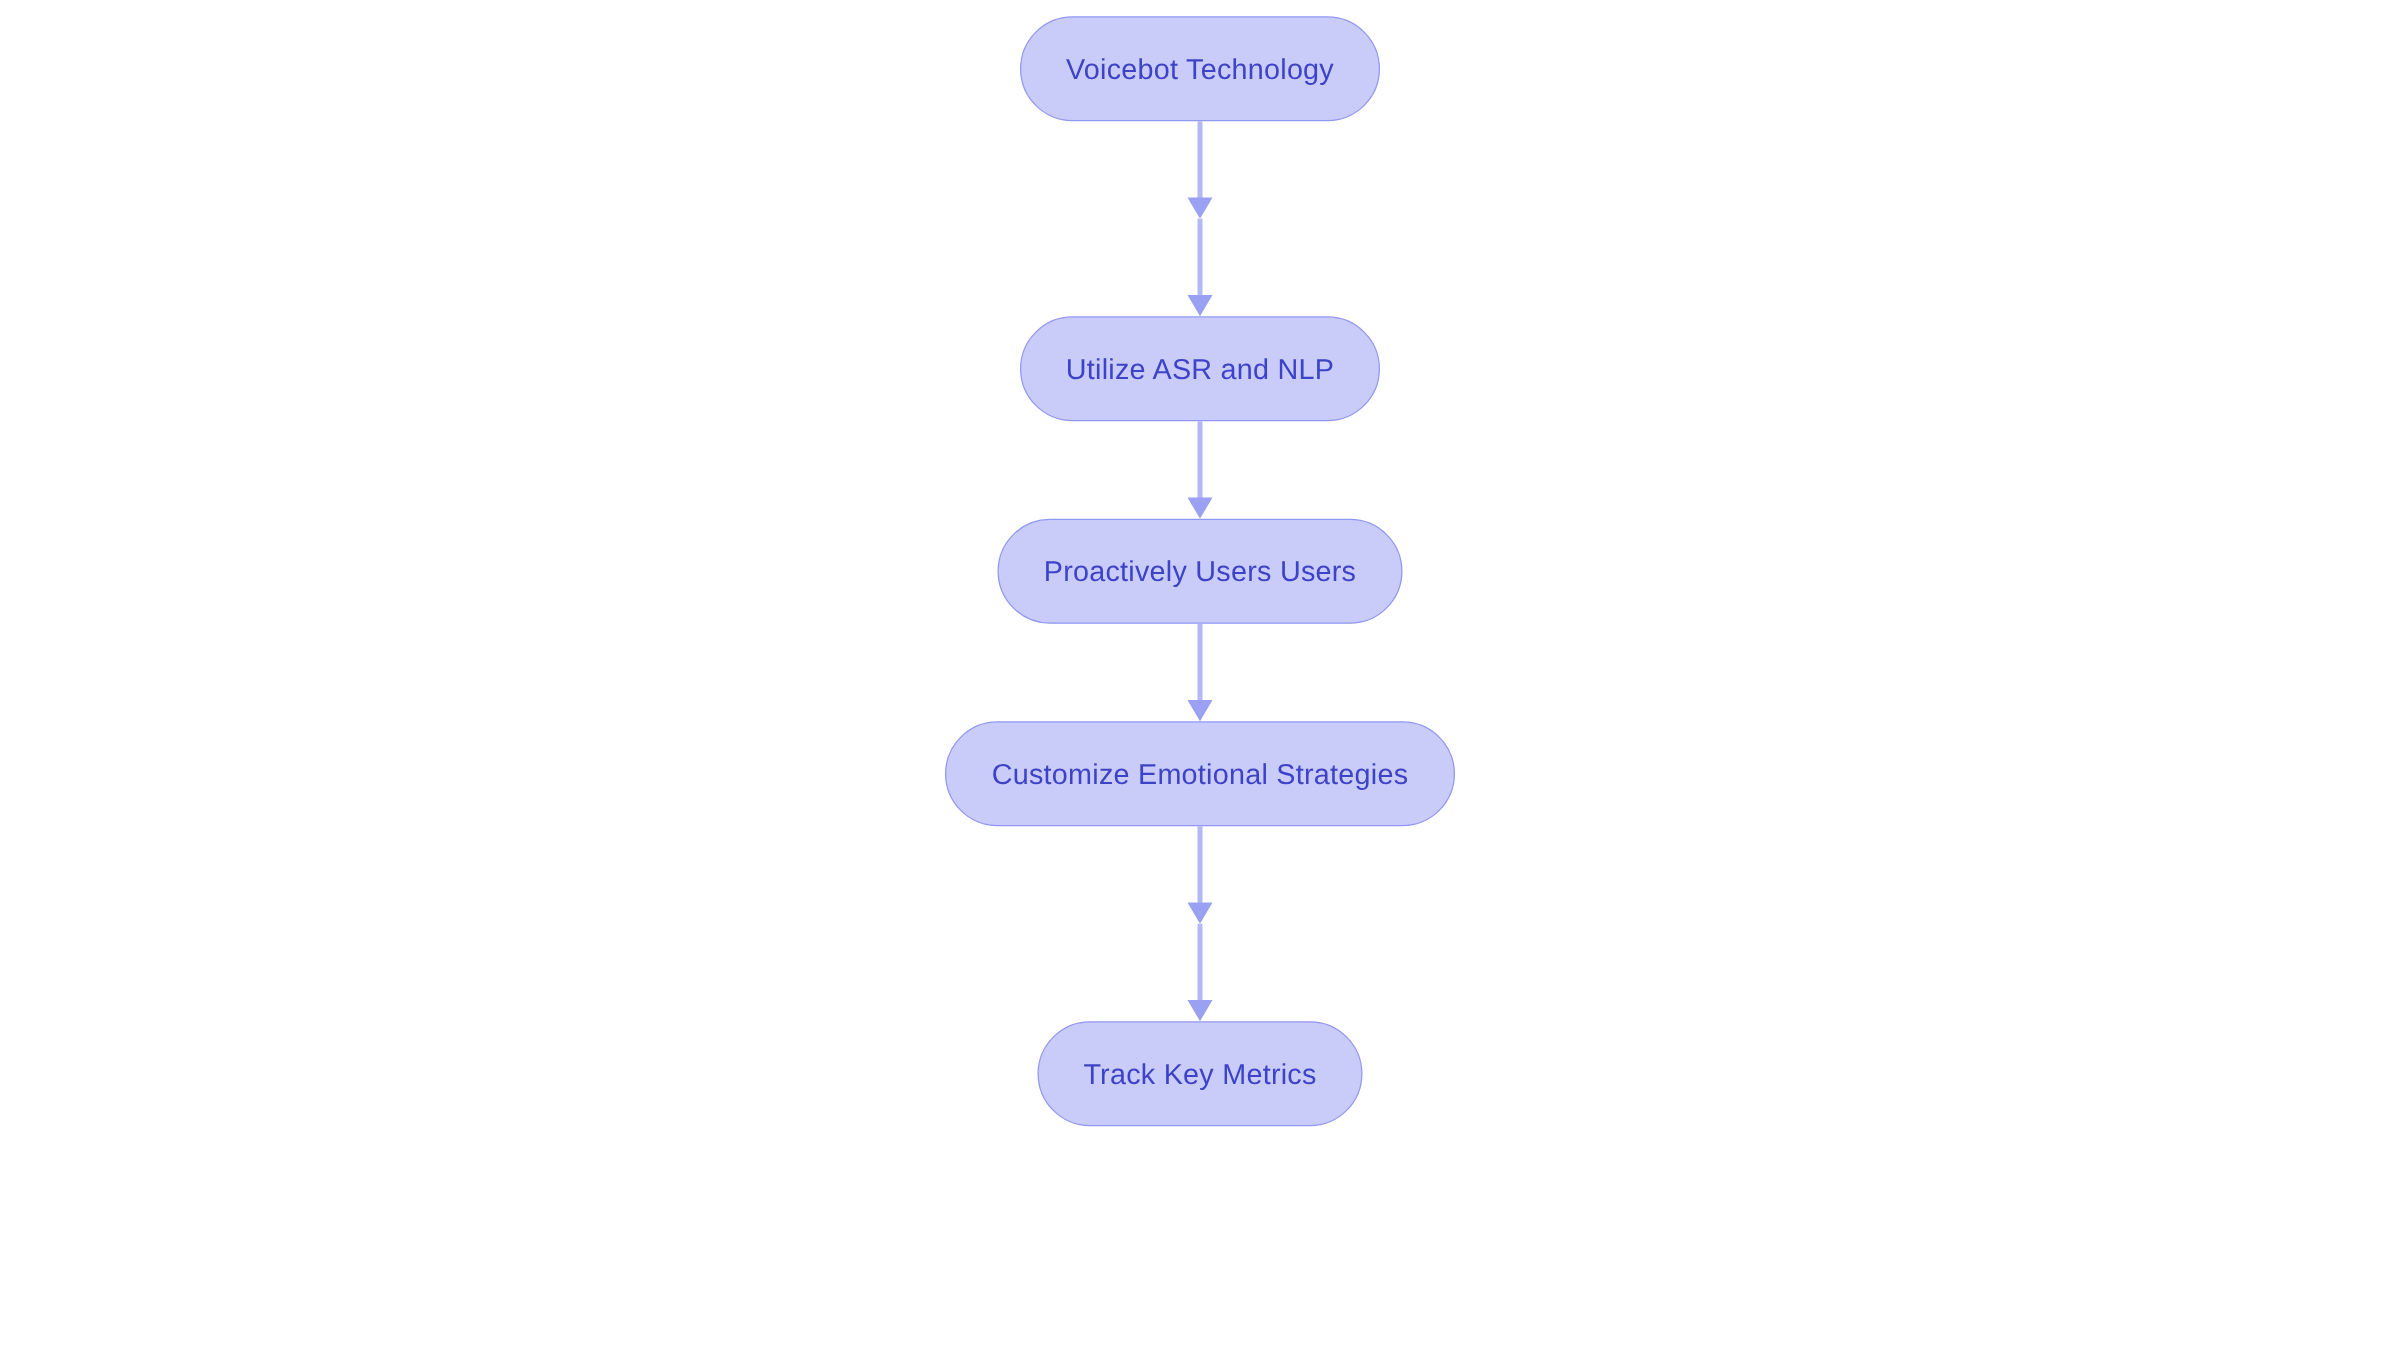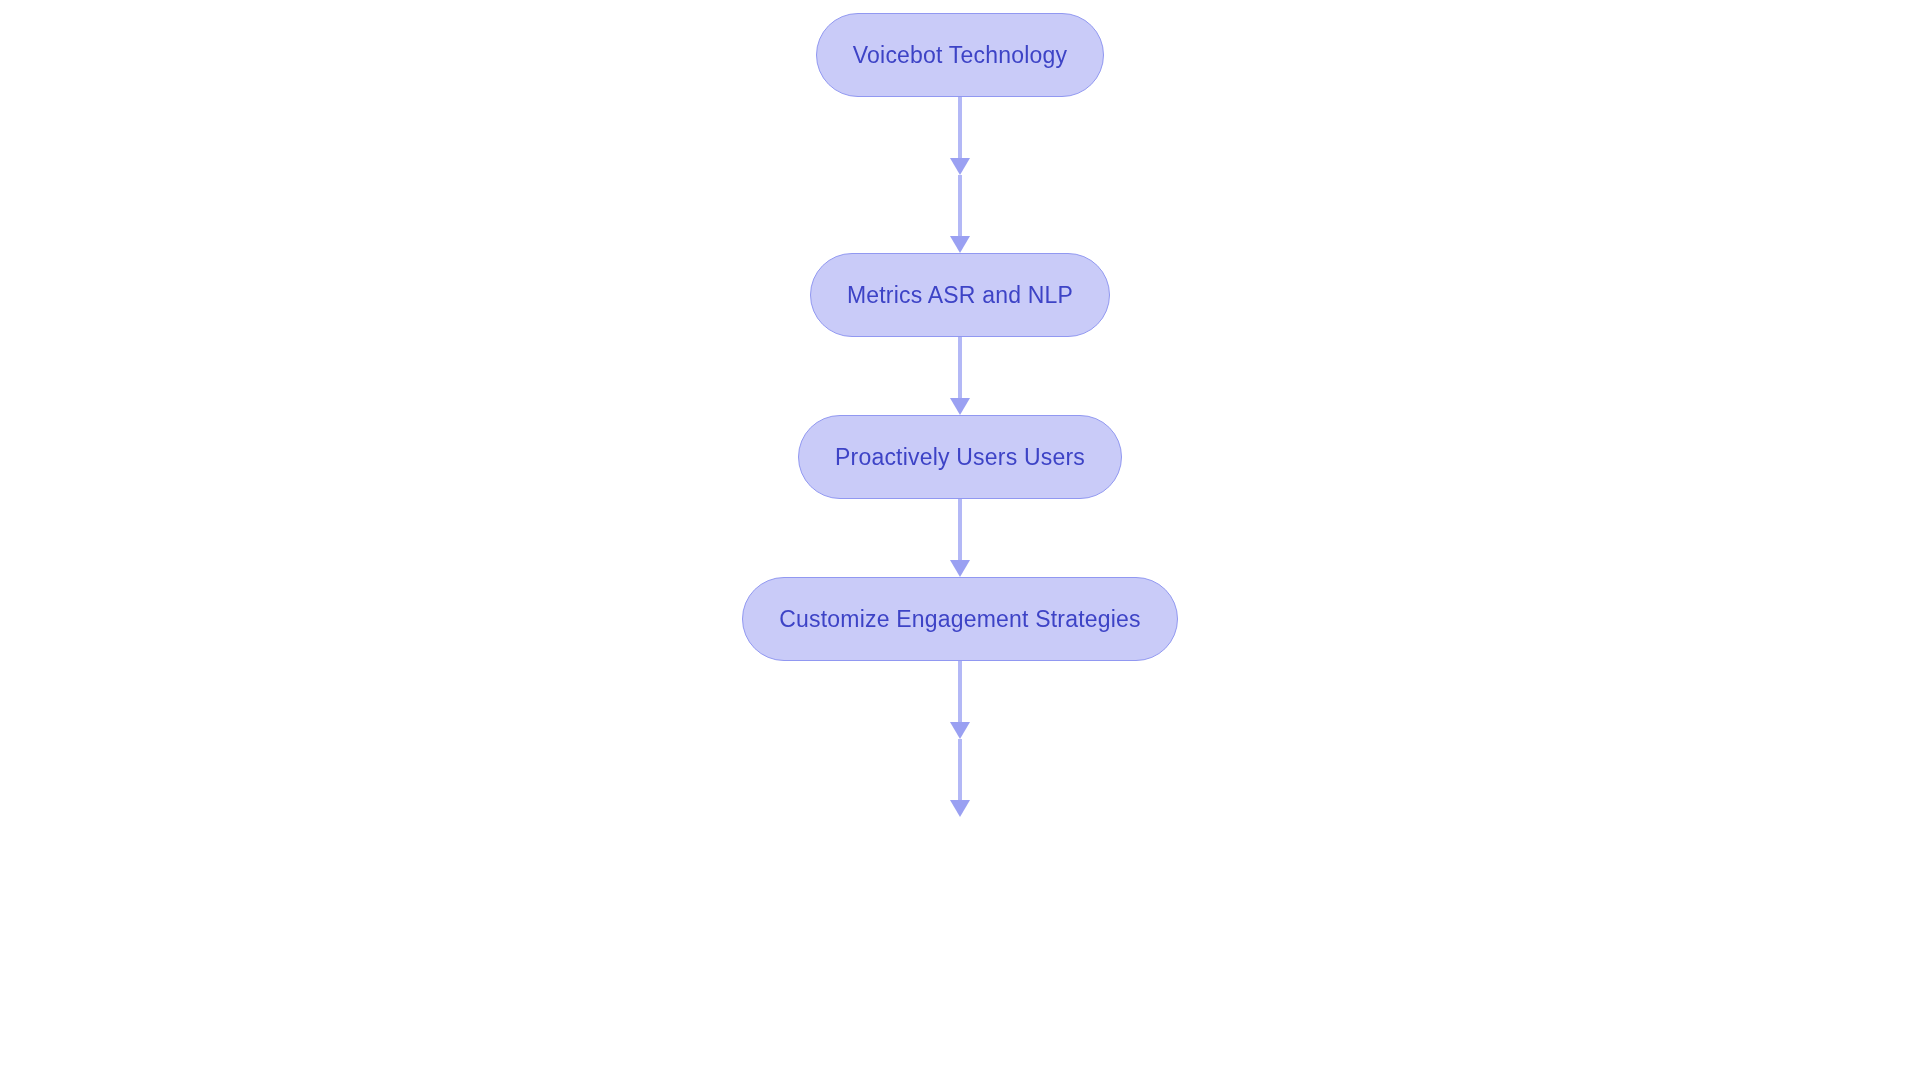--- a/index.html
+++ b/index.html
@@ -69,32 +69,33 @@
 <div class="canvas" id="canvas" style="--canvas-bg: #ffffff; --node-fill: #c9cbf8; --node-border: #9198f1; --text-color: #3d43c6; --arrow-stem: #b3b8f6; --arrow-head: #9aa0f2;">
     <div class="flow-node">Voicebot Technology</div>
     <div class="flow-arrow">
       <div class="stem"></div>
       <div class="head"></div>
     </div>
     <div class="flow-arrow">
       <div class="stem"></div>
       <div class="head"></div>
     </div>
-    <div class="flow-node">Metrics ASR and NLP</div>
+    <div class="flow-node">Utilize ASR and NLP</div>
     <div class="flow-arrow">
       <div class="stem"></div>
       <div class="head"></div>
     </div>
     <div class="flow-node">Proactively Users Users</div>
     <div class="flow-arrow">
       <div class="stem"></div>
       <div class="head"></div>
     </div>
-    <div class="flow-node">Customize Engagement Strategies</div>
+    <div class="flow-node">Customize Emotional Strategies</div>
     <div class="flow-arrow">
       <div class="stem"></div>
       <div class="head"></div>
     </div>
     <div class="flow-arrow">
       <div class="stem"></div>
       <div class="head"></div>
     </div>
+    <div class="flow-node">Track Key Metrics</div>
   </div>
 
 </body></html>

